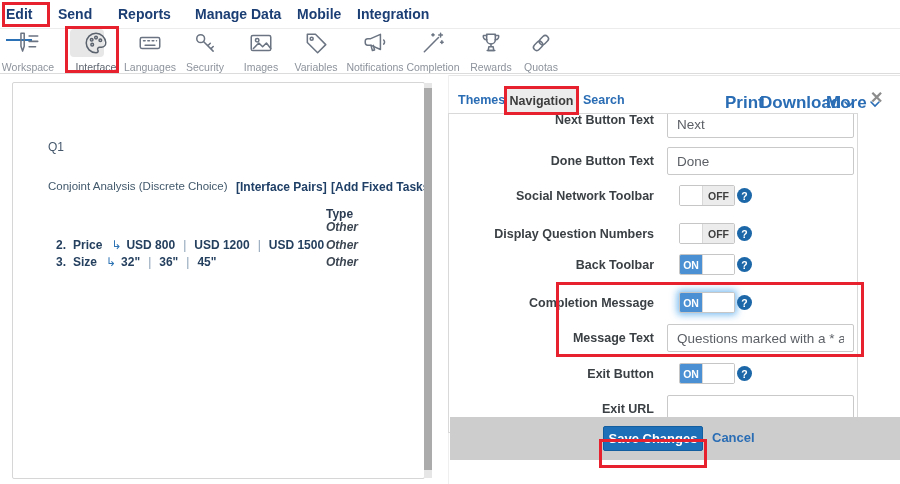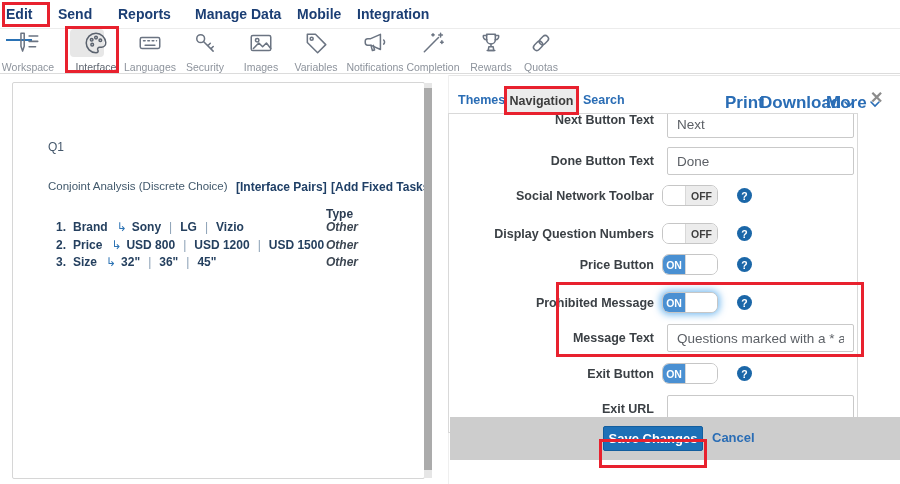--- a/index.html
+++ b/index.html
@@ -53,21 +53,21 @@
   .chev{display:inline-block;margin-left:3px}
   .close-x{position:absolute;left:870px;top:88px;font-size:16px;font-weight:700;color:#8c8c8c;cursor:pointer}
 
   
   .form-viewport{position:absolute;left:448px;top:113px;width:410px;height:320px;background:#fff;
     border:1px solid #d9d9d9;overflow:hidden}
   .frow{position:absolute;left:0;width:100%;height:30px}
   .flabel{position:absolute;right:203px;white-space:nowrap;font-size:12.5px;font-weight:700;color:#3b4045}
   .finput{position:absolute;left:218px;top:0;width:187px;height:28px;border:1px solid #c9c9c9;border-radius:2px;
     font-family:"Liberation Sans",sans-serif;font-size:13.5px;color:#5c6066;padding:0 9px;background:#fff}
-  .toggle{position:absolute;left:213px;top:0;width:56px;height:21px;border:1px solid #c6c6c6;border-radius:7px;
+  .toggle{position:absolute;left:230px;top:0;width:56px;height:21px;border:1px solid #c6c6c6;border-radius:2px;
     display:flex;overflow:hidden;background:#fff;cursor:pointer}
   .toggle.focused{box-shadow:0 0 7px 2px rgba(82,168,236,.75)}
   .t-on{width:22px;background:var(--toggle-on);color:#fff;font-weight:700;font-size:10.5px;
     display:flex;align-items:center;justify-content:center}
   .toggle.on .t-knob{flex:1;background:#fff;border-left:1px solid #d8d8d8}
   .toggle.off .t-knob{width:23px;background:#fff;border-right:1px solid #d8d8d8}
   .t-off{flex:1;background:#ececec;color:#3f3f3f;font-weight:700;font-size:10.5px;
     display:flex;align-items:center;justify-content:center}
   .help{position:absolute;left:288px;width:15px;height:15px;border-radius:50%;background:var(--help-bg);
     color:#fff;font-size:10.5px;font-weight:700;display:flex;align-items:center;justify-content:center;cursor:pointer}
@@ -211,23 +211,20 @@
 
 <div class="preview-panel">
   <div class="q-code">Q1</div>
   <div class="p-titlerow">
     <span class="p-title">Conjoint Analysis (Discrete Choice)</span>
     <span class="p-link1">[Interface Pairs]</span>
     <span class="p-link2">[Add Fixed Tasks</span>
   </div>
   <div class="p-type">Type</div>
 
-  <div class="prow" style="top:137px">
-    <span class="pnum">1.</span><span class="pattr">Brand</span><span class="parrow">↳</span><span>Sony</span><span class="ppipe">|</span><span>LG</span><span class="ppipe">|</span><span>Vizio</span>
-  </div>
   <div class="ptype" style="top:137px">Other</div>
 
   <div class="prow" style="top:155px">
     <span class="pnum">2.</span><span class="pattr">Price</span><span class="parrow">↳</span><span>USD 800</span><span class="ppipe">|</span><span>USD 1200</span><span class="ppipe">|</span><span>USD 1500</span>
   </div>
   <div class="ptype" style="top:155px">Other</div>
 
   <div class="prow" style="top:172px">
     <span class="pnum">3.</span><span class="pattr">Size</span><span class="parrow">↳</span><span>32"</span><span class="ppipe">|</span><span>36"</span><span class="ppipe">|</span><span>45"</span>
   </div>
@@ -278,30 +275,30 @@
   <div class="frow" style="top:109px">
     <span class="flabel" style="top:4px">Display Question Numbers</span>
     <div class="toggle off">
       <span class="t-knob"></span>
         <span class="t-off">OFF</span>
     </div>
     <span class="help" style="top:3px">?</span>
   </div>
 
   <div class="frow" style="top:140px">
-    <span class="flabel" style="top:4px">Price Button</span>
+    <span class="flabel" style="top:4px">Back Toolbar</span>
     <div class="toggle on">
       <span class="t-on">ON</span>
         <span class="t-knob"></span>
     </div>
     <span class="help" style="top:3px">?</span>
   </div>
 
   <div class="frow" style="top:178px">
-    <span class="flabel" style="top:4px">Prohibited Message</span>
+    <span class="flabel" style="top:4px">Completion Message</span>
     <div class="toggle on focused">
       <span class="t-on">ON</span>
         <span class="t-knob"></span>
     </div>
     <span class="help" style="top:3px">?</span>
   </div>
 
   <div class="frow" style="top:210px">
     <span class="flabel" style="top:7px">Message Text</span>
     <input class="finput" value="Questions marked with a * are re" style="">

